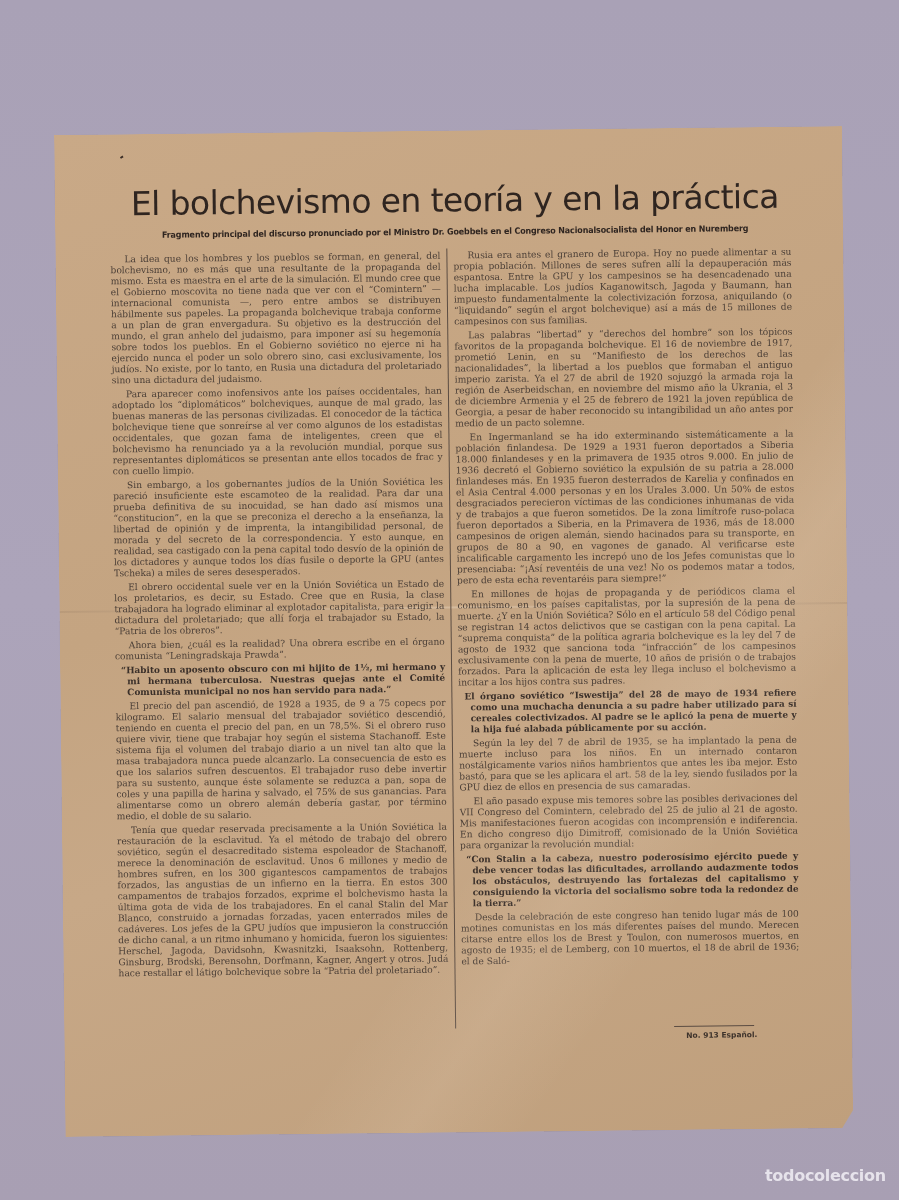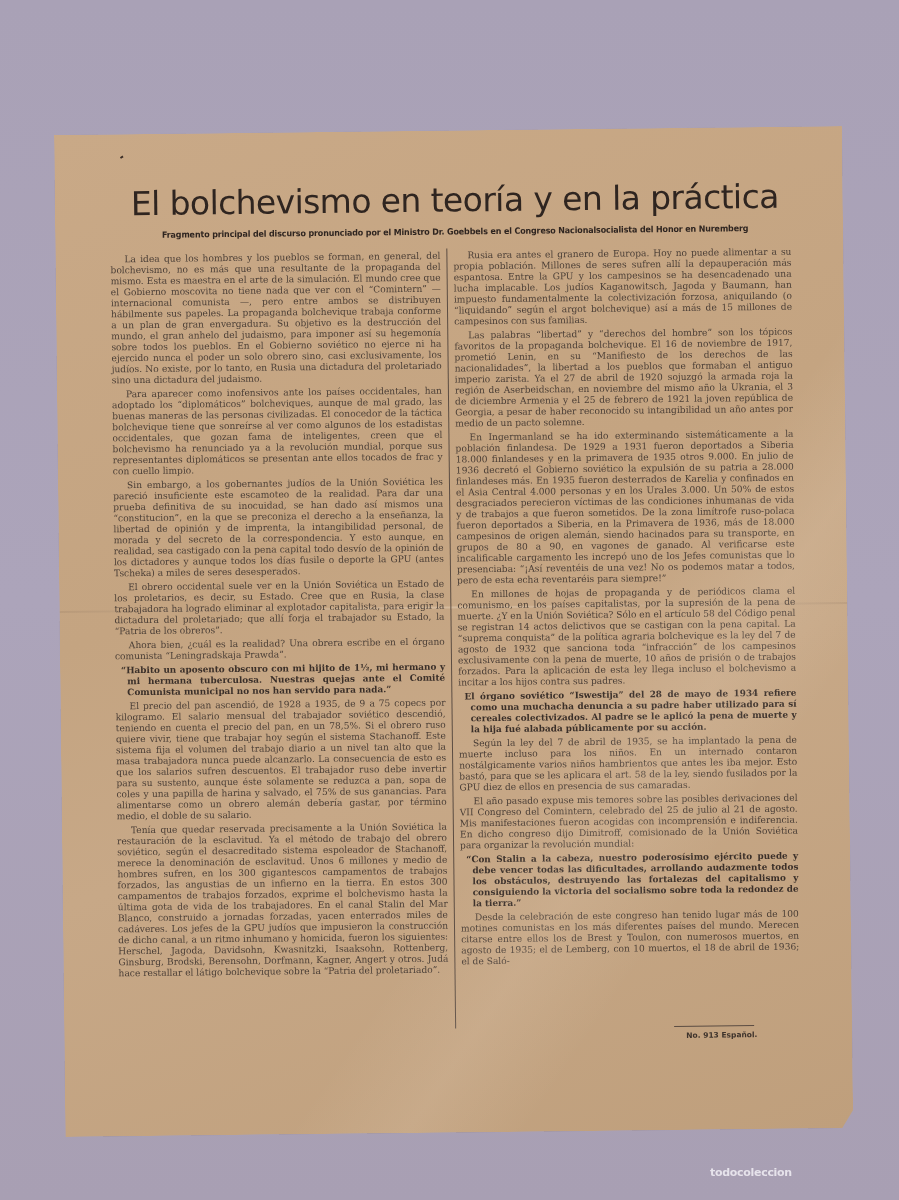--- a/index.html
+++ b/index.html
@@ -50,22 +50,22 @@
   .col p { margin: 0 0 3px 0; text-indent: 14px; hyphens: auto; }
   .col p.quote { font-weight: bold; padding-left: 12px; text-indent: -6px; color: #3a2f29; font-size: 8.9px; }
   .footer-rule {
     position: absolute; left: 610px; top: 898px; width: 80px; height: 1px; background: #5b4c42;
   }
   .footer {
     position: absolute; left: 622px; top: 903px;
     font-family: "DejaVu Sans", sans-serif; font-size: 7.5px; font-weight: bold; color: #3e332c;
   }
   .watermark {
-    position: absolute; left: 710px; top: 1166px;
-    font-family: "DejaVu Sans", sans-serif; font-weight: bold; font-size: 11px;
+    position: absolute; left: 765px; top: 1166px;
+    font-family: "DejaVu Sans", sans-serif; font-weight: bold; font-size: 16px;
     color: rgba(235,232,240,0.92); letter-spacing: -0.3px;
   }
 </style>
 </head>
 <body>
 
 <div class="paper">
   <div class="fold"></div>
   <div class="speck"></div>
 

